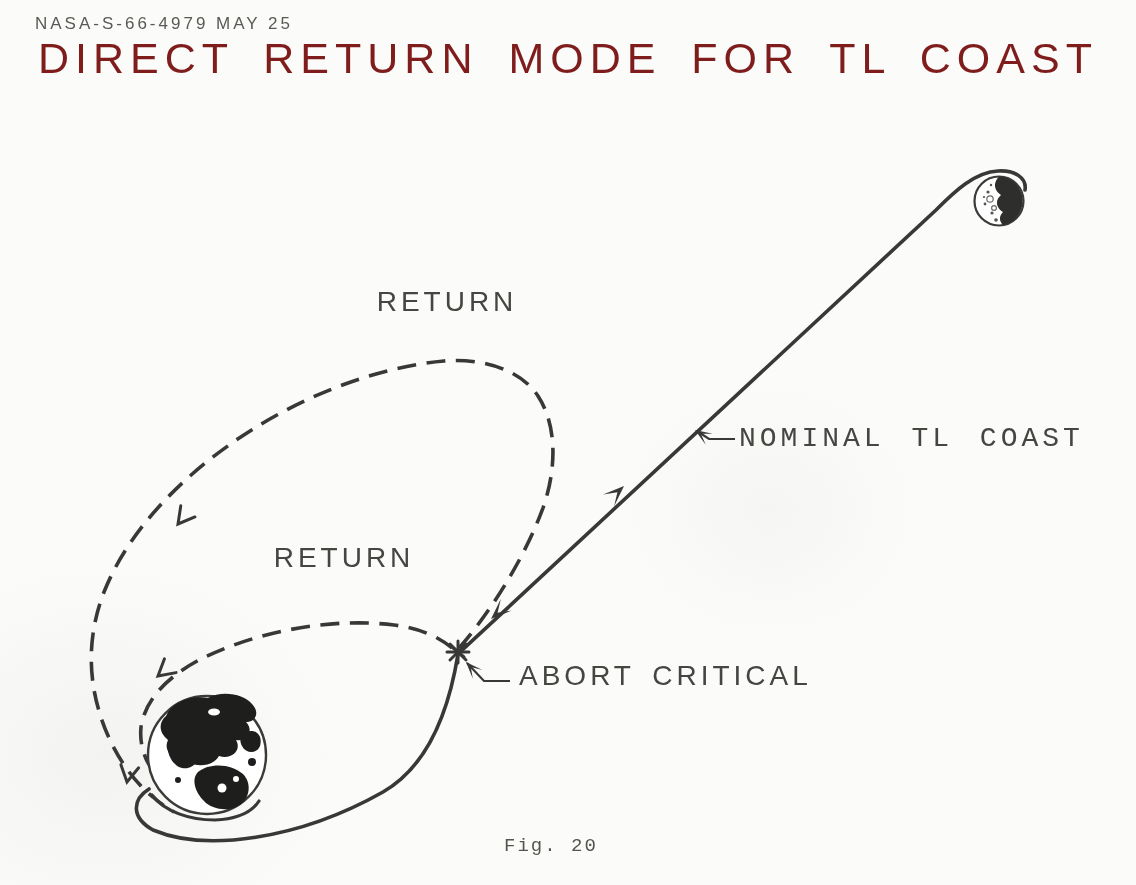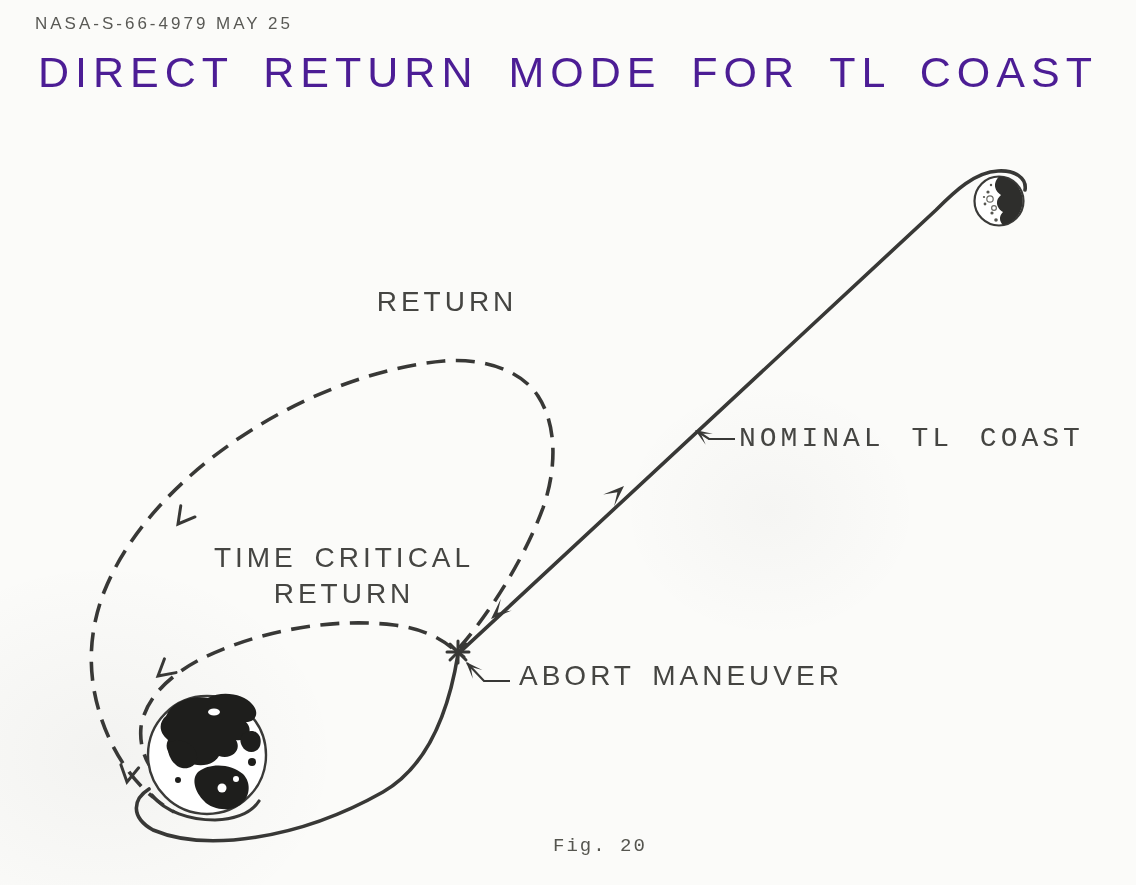--- a/index.html
+++ b/index.html
@@ -12,34 +12,34 @@
   .smudge{position:absolute;pointer-events:none;}
   #smudge1{left:0;top:560px;width:340px;height:325px;
     background:radial-gradient(ellipse at 30% 60%, rgba(60,60,55,0.045), rgba(0,0,0,0) 70%);}
   #smudge2{left:620px;top:380px;width:300px;height:260px;
     background:radial-gradient(ellipse at 50% 50%, rgba(60,60,55,0.03), rgba(0,0,0,0) 70%);}
   #doc-code{
     position:absolute;left:16px;top:14px;
     font-size:17px;letter-spacing:3px;color:#595955;white-space:nowrap;margin-left:19px;
   }
   #page-title{
-    position:absolute;left:0;right:0;top:48px;text-align:center;
-    font-size:43px;letter-spacing:6px;word-spacing:12px;color:#4c1d95;
+    position:absolute;left:0;right:0;top:34px;text-align:center;
+    font-size:43px;letter-spacing:6px;word-spacing:12px;color:#7f1d1d;
     font-weight:400;white-space:nowrap;
   }
   .diagram-label{
     position:absolute;font-size:28px;letter-spacing:4px;word-spacing:6px;
     color:#454542;white-space:nowrap;line-height:36px;
   }
   #label-fuel-critical{left:447px;top:284px;transform:translateX(-50%);text-align:center;}
   #label-time-critical{left:344px;top:540px;transform:translateX(-50%);text-align:center;}
   #label-nominal{left:739px;top:421px;font-family:Liberation Mono, monospace;}
   #label-abort{left:519px;top:658px;}
   #fig-caption{
-    position:absolute;left:553px;top:835px;
+    position:absolute;left:504px;top:835px;
     font-family:"Liberation Mono", monospace;
     font-size:19px;letter-spacing:2px;color:#55554f;
   }
   svg{position:absolute;left:0;top:0;}
   .ink{stroke:#383836;fill:none;}
 </style>
 </head>
 <body>
 
 <div class="smudge" id="smudge1"></div>
@@ -154,21 +154,20 @@
       <circle cx="994" cy="208" r="2.4"></circle>
     </g>
   </g>
 </svg>
 
 <div class="diagram-label" id="label-fuel-critical">
   <div>RETURN</div>
 </div>
 
 <div class="diagram-label" id="label-time-critical">
-  <div>TIME CRITICAL</div>
   <div>RETURN</div>
 </div>
 
 <div class="diagram-label" id="label-nominal">NOMINAL TL COAST</div>
 
-<div class="diagram-label" id="label-abort">ABORT MANEUVER</div>
+<div class="diagram-label" id="label-abort">ABORT CRITICAL</div>
 
 <div id="fig-caption">Fig. 20</div>
 
 </body></html>

